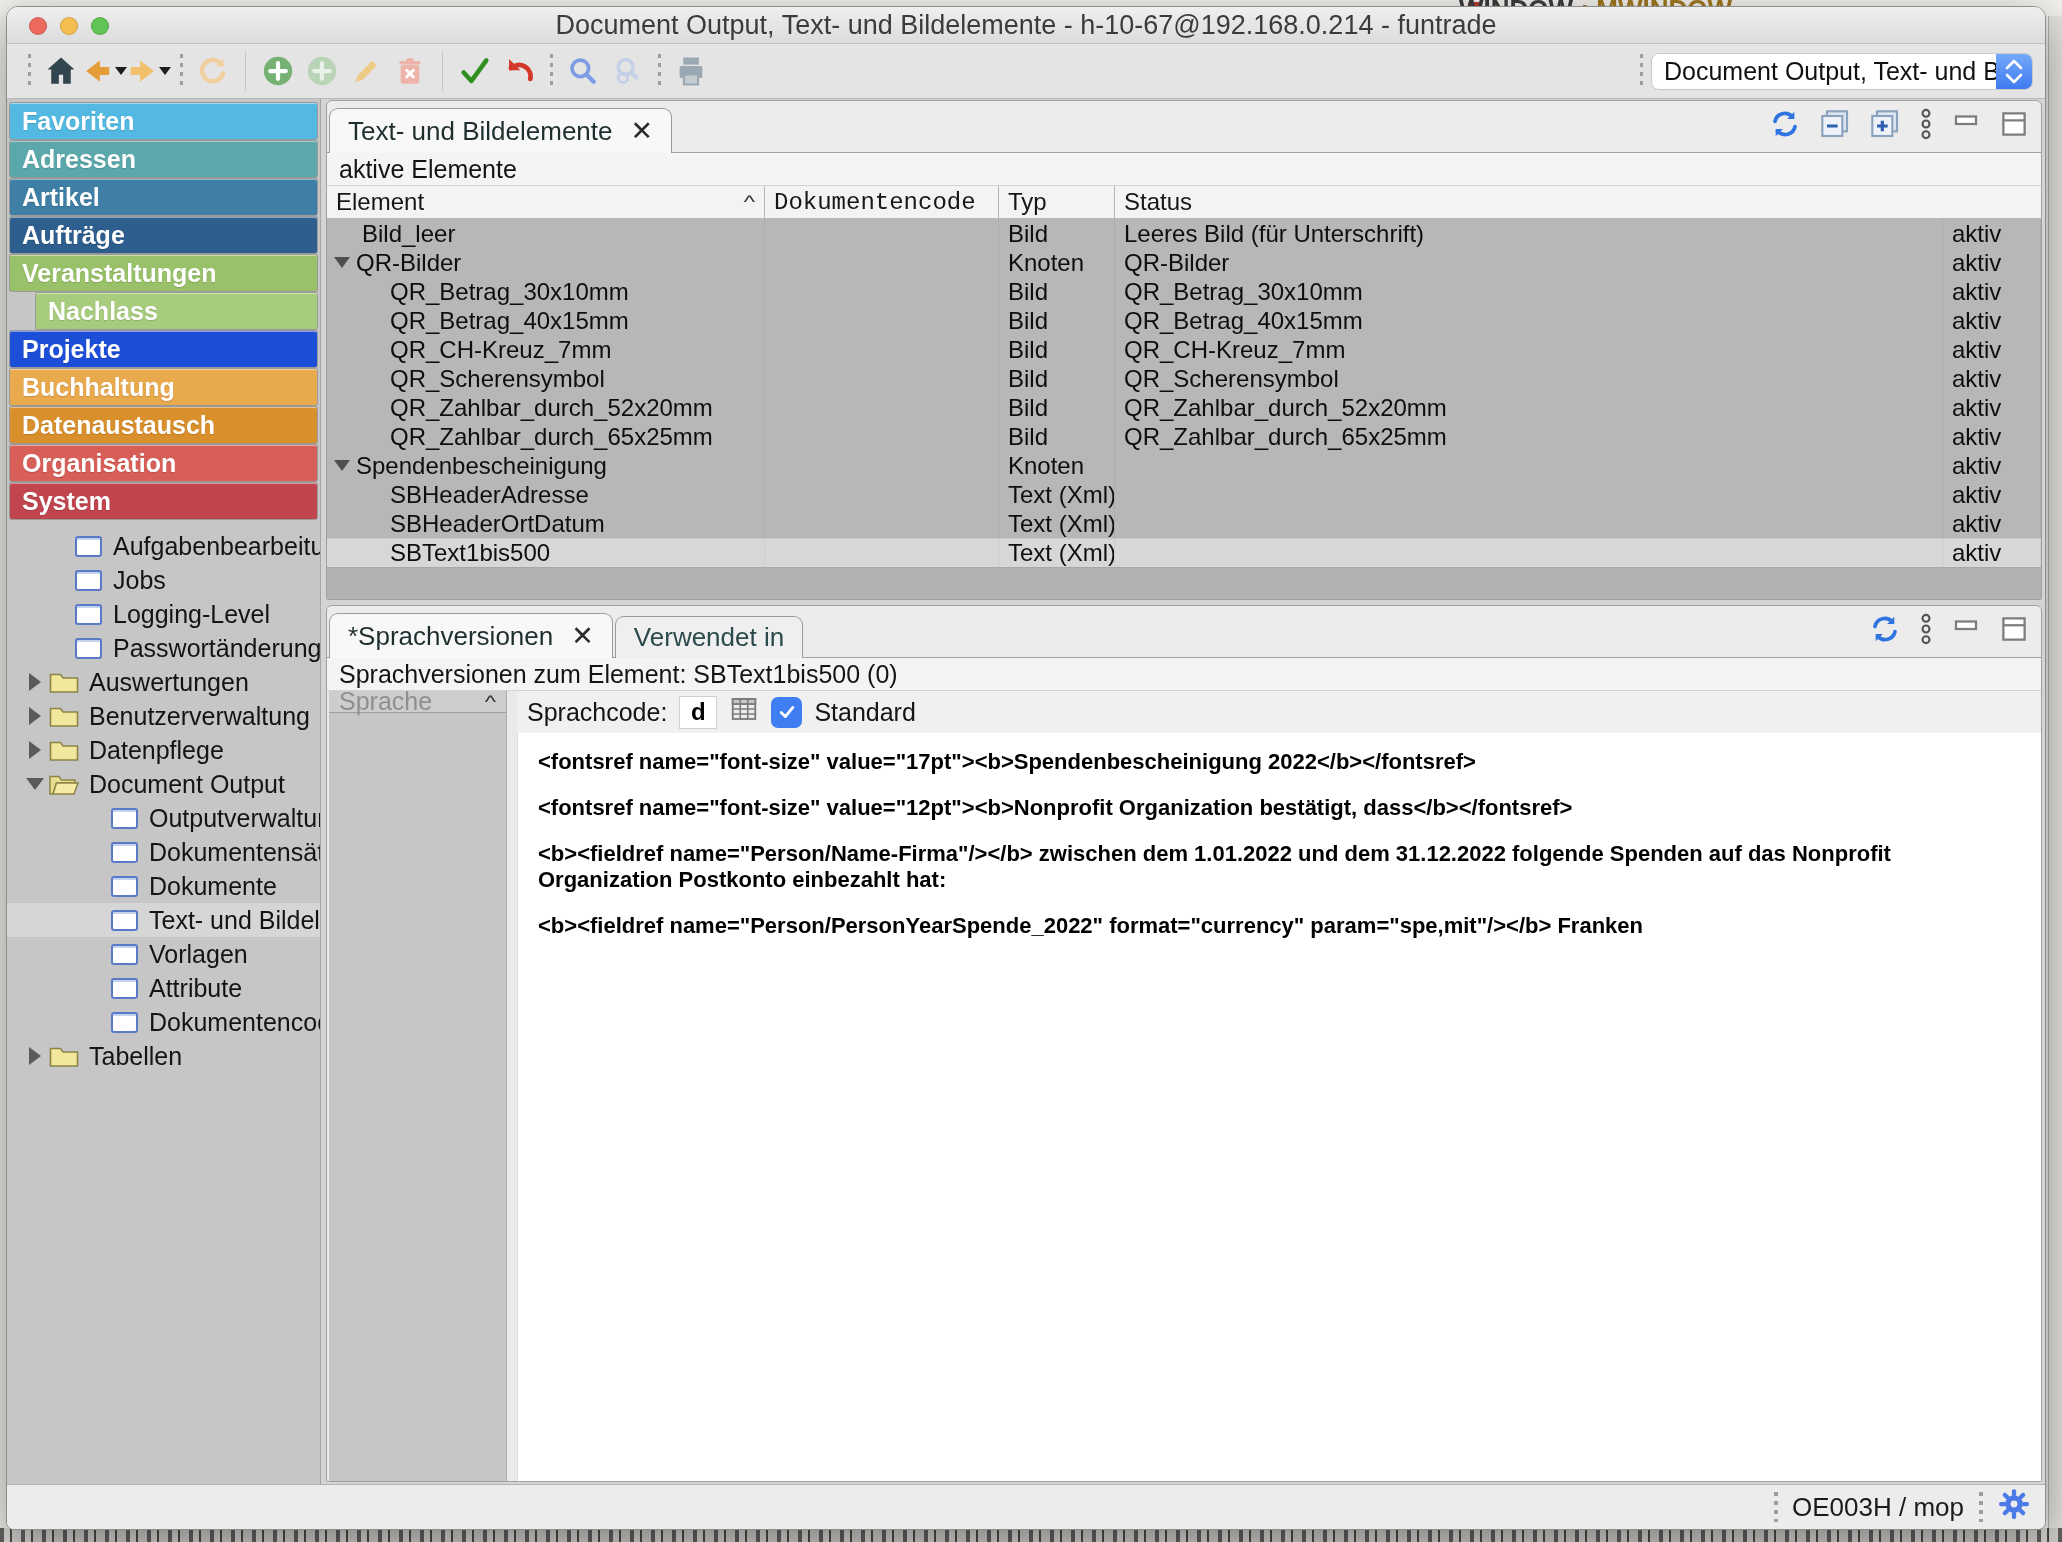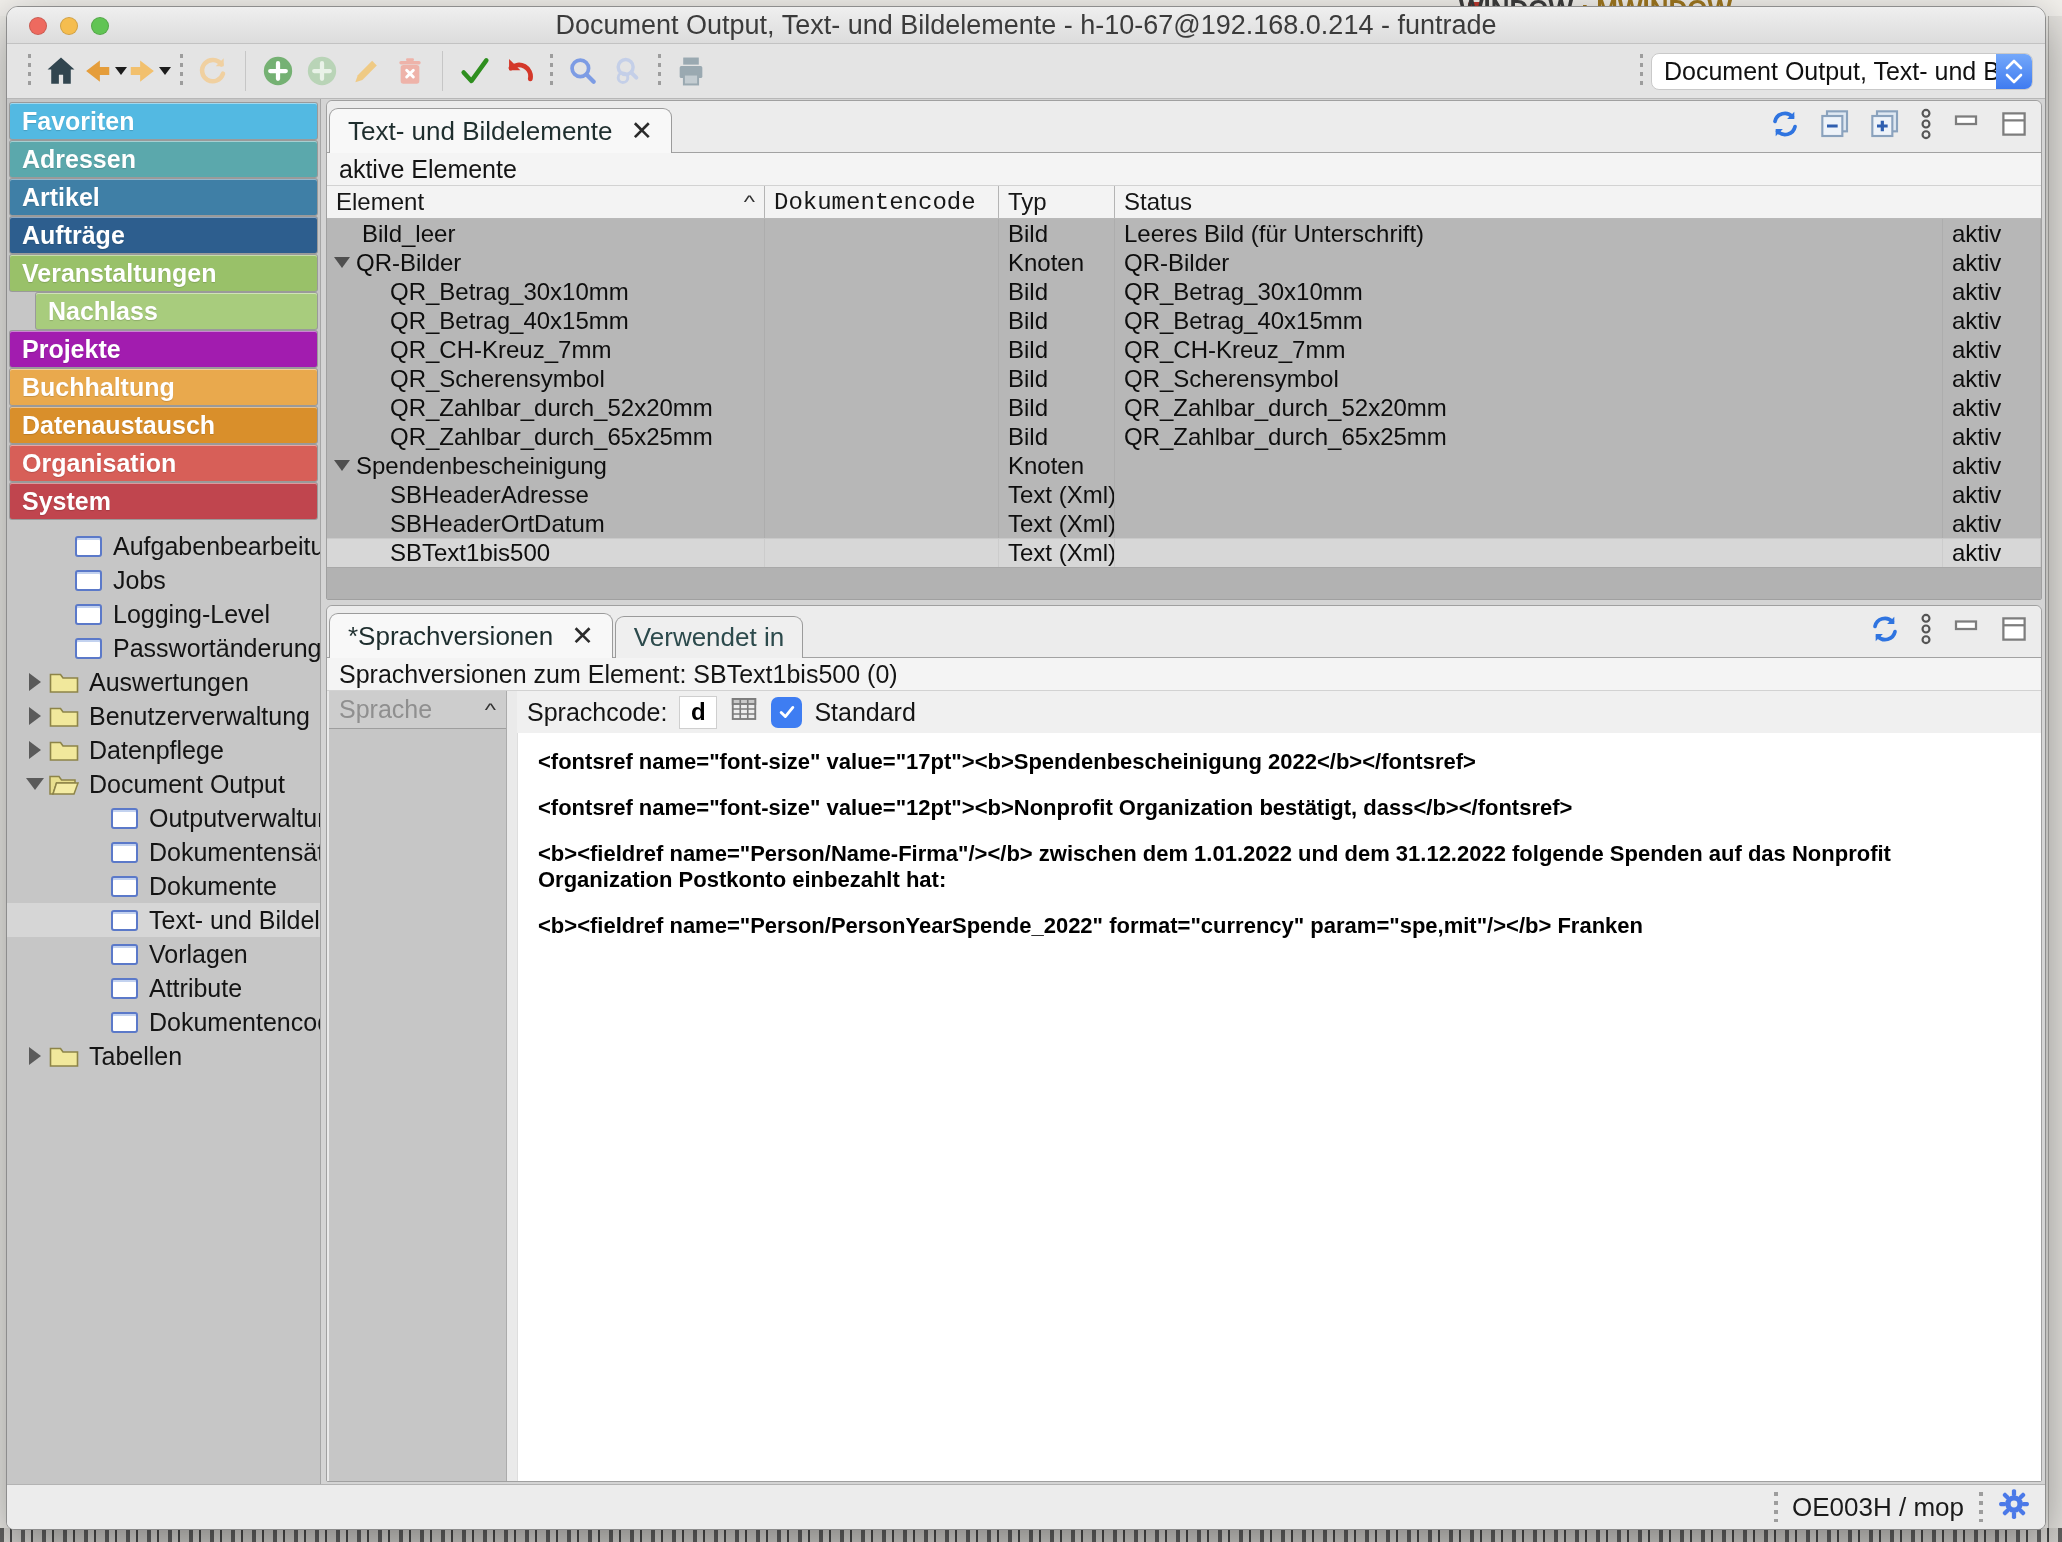--- a/index.html
+++ b/index.html
@@ -97,21 +97,21 @@
   .trow .row-tri { display:none; width:0; height:0; border-left:8px solid transparent; border-right:8px solid transparent; border-top:11px solid #4f4f4f; margin-right:6px; flex:none; }
   .trow.exp .row-tri { display:block; }
   .trow.ind0 .cell-el { padding-left:7px; }
   .trow.ind1 .cell-el { padding-left:35px; }
   .trow.ind2 .cell-el { padding-left:63px; }
   .tfiller { flex:1; background:#b2b2b2; border-top:1px solid #a8a8a8; }
 
   
   .lbody { flex:1; display:flex; min-height:0; background:#eaeaea; }
   .spcol { width:178px; flex:none; display:flex; flex-direction:column; background:#c6c6c6; border-right:1px solid #ababab; margin-left:2px; }
-  .spcol-h { height:38px; flex:none; background:#cdcdcd; border-bottom:1px solid #9e9e9e; display:flex; align-items:center; padding:4px 10px; font-size:25px; color:#8f8f8f;text-align:center; }
+  .spcol-h { height:22px; flex:none; background:#cdcdcd; border-bottom:1px solid #9e9e9e; display:flex; align-items:center; padding:4px 10px; font-size:25px; color:#8f8f8f;text-align:center; }
   .spcol-h .sortmark { color:#333; }
   .spcol-list { flex:1; }
   .editor { flex:1; display:flex; flex-direction:column; min-width:0; margin-left:10px; background:#f0f0f0; }
   .ed-h { height:42px; flex:none; display:flex; align-items:center; gap:12px; padding:0 10px; font-size:25px; color:#141414; }
   .ed-input { width:38px; height:33px; background:#fff; border:1px solid #cfcfcf; display:flex; align-items:center; justify-content:center; font-size:24px; font-weight:bold; color:#000; }
   .cbx { width:31px; height:31px; background:#3e7df2; border-radius:7px; display:flex; align-items:center; justify-content:center; }
   .ed-text { flex:1; background:#fff; border-left:1px solid #dedede; padding:16px 20px; font-size:22px; font-weight:bold; line-height:26px; color:#000; overflow:hidden; }
   .ed-text p { margin-bottom:20px; }
 
   
@@ -259,21 +259,21 @@
             </div>
             <div class="sec" style="background: rgb(45, 94, 142);">
               <span>Aufträge</span>
             </div>
             <div class="sec" style="background: rgb(153, 193, 105);">
               <span>Veranstaltungen</span>
             </div>
             <div class="sec" style="background: rgb(168, 204, 125); margin-left: 29px;">
               <span>Nachlass</span>
             </div>
-            <div class="sec" style="background: #a21caf;">
+            <div class="sec" style="background: #1d4ed8;">
               <span>Projekte</span>
             </div>
             <div class="sec" style="background: rgb(233, 169, 77);">
               <span>Buchhaltung</span>
             </div>
             <div class="sec" style="background: rgb(217, 143, 43);">
               <span>Datenaustausch</span>
             </div>
             <div class="sec" style="background: rgb(215, 95, 88);">
               <span>Organisation</span>

